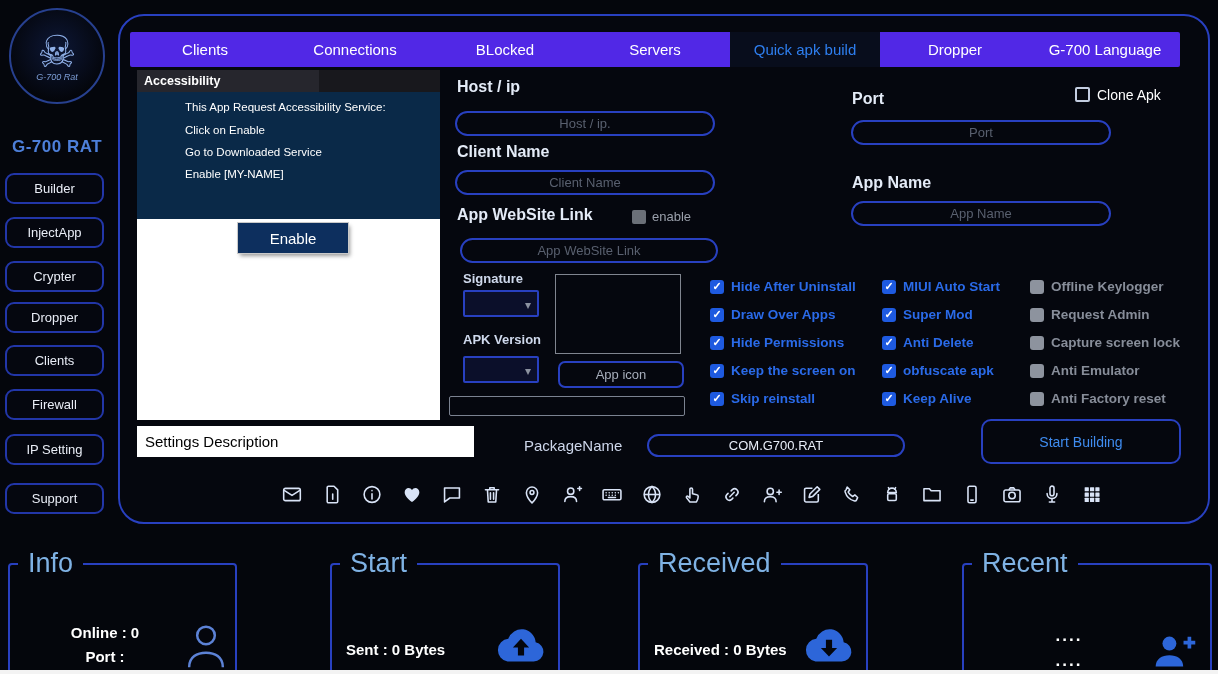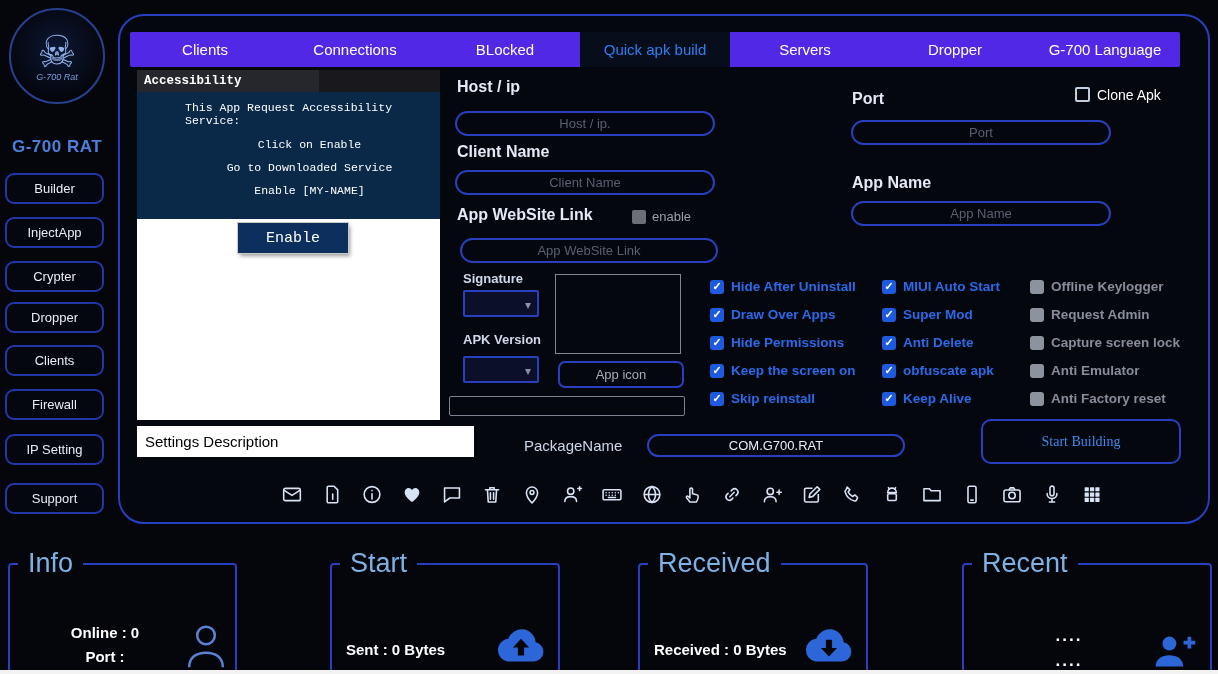--- a/index.html
+++ b/index.html
@@ -18,32 +18,32 @@
               color:#e9edf6; font-size:13px; display:flex; align-items:center; justify-content:center; cursor:pointer; }
 
   
   .panel { left:118px; top:14px; width:1092px; height:510px; border:2px solid #2840c0; border-radius:26px; background:#05070e; }
 
   .tabs { left:10px; top:16px; width:1050px; height:35px; display:flex; background:#5128e6; border-radius:2px; overflow:hidden; }
   .tab { flex:1; display:flex; align-items:center; justify-content:center; color:#ffffff; font-size:15px; cursor:pointer; }
   .tab.active { background:#080d1c; color:#2e7ff0; }
 
   
-  .mock { left:17px; top:54px; width:303px; height:350px; display:flex; flex-direction:column; background:#fff;font-family:Liberation Mono, monospace; }
+  .mock { left:17px; top:54px; width:303px; height:350px; display:flex; flex-direction:column; background:#fff; }
   .mock-title { height:22px; background:linear-gradient(90deg,#26262d 0,#26262d 60%,#18181d 60%);
                 color:#fff; font-weight:bold; font-size:12.5px; display:flex; align-items:center; padding-left:7px; }
   .mock-w1 { height:138px; background:#fff; position:relative; }
   .svc-label { position:absolute; left:8px; top:13px; color:#a5692c; font-size:11px; font-weight:bold; }
   .toggle { position:absolute; right:10px; top:11px; width:34px; height:14px; border-radius:7px; background:#c9c9c9; cursor:pointer; }
   .toggle::after { content:""; position:absolute; left:2px; top:1px; width:12px; height:12px; border-radius:50%; background:#8f8f8f; }
   .myname { position:absolute; left:0; right:40px; top:72px; text-align:center; color:#101010; font-size:12.5px; }
   .hand { position:absolute; right:6px; top:58px; }
   .mock-navy { height:127px; background:#0a2948; color:#fff; padding:9px 6px 16px 48px; font-size:11.5px; }
   .mock-navy .req-title { margin-bottom:11px; }
-  .mock-navy .step { margin-bottom:10px;text-align:center; }
+  .mock-navy .step { margin-bottom:10px; }
   .mock-w2 { flex:1; background:#fff; position:relative; }
   .enable-btn { position:absolute; left:101px; top:4px; width:110px; height:30px; background:#0d2f5e; color:#fff; font-size:15px;
                 display:flex; align-items:center; justify-content:center; box-shadow:0 0 0 1px #c9c9c9, 2px 3px 4px rgba(0,0,0,.4); cursor:pointer; }
   .settings-input { left:17px; top:410px; width:337px; height:31px; background:#fff; color:#000; border:none; font-size:15px;
                     padding:0 8px; font-family:inherit; }
 
   
   .flabel { color:#e4ebf7; font-weight:bold; font-size:16px; }
   .flabel-sm { color:#cfd9ec; font-weight:bold; font-size:13px; }
   .field { position:absolute; height:25px; border:2px solid #2840c0; border-radius:13px; background:transparent; color:#e8eef9;
@@ -64,21 +64,21 @@
   .cb { width:14px; height:14px; border-radius:3px; flex:0 0 auto; display:flex; align-items:center; justify-content:center; }
   .opt.on  .cb { background:#1e5ae0; }
   .opt.on  .cb::after { content:"✓"; color:#fff; font-size:11px; font-weight:bold; }
   .opt.off .cb { background:#8d939e; }
   .opt-label { font-size:13.5px; font-weight:bold; white-space:nowrap; }
   .opt.on  .opt-label { color:#2a6ae8; }
   .opt.off .opt-label { color:#878d99; }
 
   .pkg-label { color:#cdd6ea; font-size:15px; }
   .build-btn { left:861px; top:403px; width:200px; height:45px; border:2px solid #2840c0; border-radius:10px; background:#05070e;
-               color:#3f8cf0; font-size:14px; display:flex; align-items:center; justify-content:center; cursor:pointer;font-family:Liberation Serif, serif; }
+               color:#3f8cf0; font-size:14px; display:flex; align-items:center; justify-content:center; cursor:pointer; }
 
   .ticon-row { left:158px; top:466px; display:flex; gap:13px; }
   .ticon { width:27px; height:24px; color:#d9e3f6; display:flex; align-items:center; justify-content:center; cursor:pointer; }
   .ticon svg { display:block; }
 
   
   fieldset.statbox { position:absolute; border:2px solid #2840c0; border-radius:4px; background:transparent; height:132px; }
   fieldset.statbox legend { color:#7fb2e4; font-size:27px; font-weight:400; padding:0 10px; margin-left:8px; }
   .stat-lines { position:absolute; left:10px; top:42px; width:170px; text-align:center; color:#fff; font-weight:bold;
                 font-size:15px; line-height:24px; }
@@ -107,22 +107,22 @@
   <div class="abs side-btn" style="top:389px">Firewall</div>
   <div class="abs side-btn" style="top:434px">IP Setting</div>
   <div class="abs side-btn" style="top:483px">Support</div>
 
   <div class="abs panel">
 
     <div class="abs tabs">
       <div class="tab">Clients</div>
       <div class="tab">Connections</div>
       <div class="tab">BLocked</div>
+      <div class="tab">Servers</div>
       <div class="tab active">Quick apk build</div>
-      <div class="tab">Servers</div>
       <div class="tab">Dropper</div>
       <div class="tab">G-700 Language</div>
     </div>
 
     <div class="abs mock">
       <div class="mock-title">Accessibility</div>
       <div class="mock-navy">
         <div class="req-title">This App Request Accessibility Service:</div>
         <div class="step">Click on Enable</div>
         <div class="step">Go to Downloaded Service</div>

